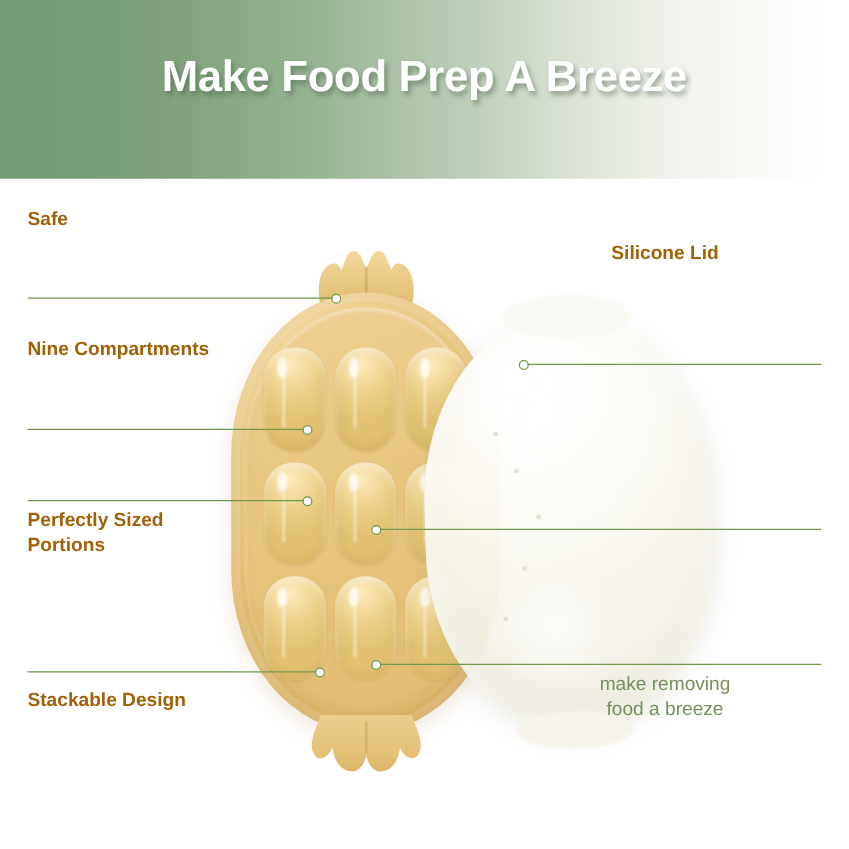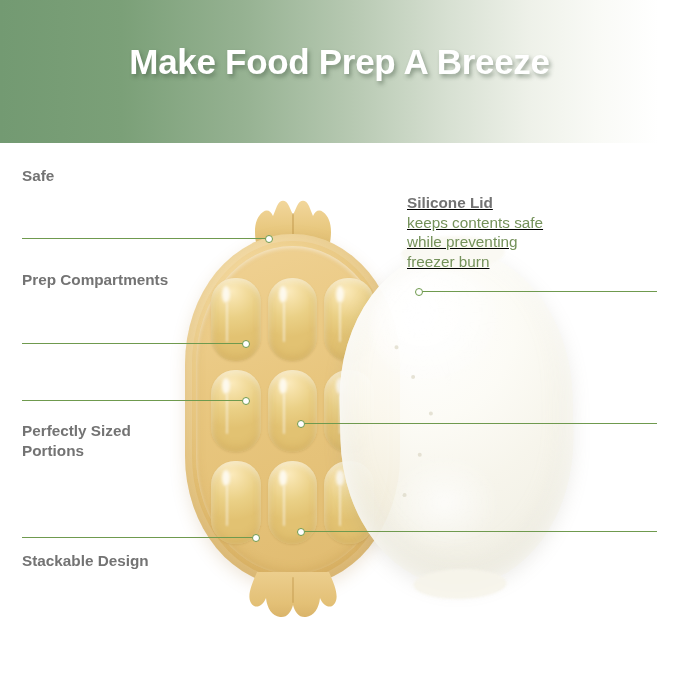--- a/index.html
+++ b/index.html
@@ -50,24 +50,24 @@
     white-space: nowrap;
   }
 
   
   .callout {
     position: absolute;
     line-height: 1.28;
     font-size: 15.3px;
   }
   .callout.left  { text-align: left;  left: 22px;  width: 250px; }
-  .callout.right { text-align: left; right: 22px; width: 250px; text-decoration: underline; }
+  .callout.right { text-align: center; right: 22px; width: 250px; }
   .callout .hd {
     font-weight: bold;
-    color: #737373;
+    color: #a16207;
     font-size: 15.3px;
     display: block;
   }
   .callout .bd {
     font-weight: normal;
     color: #74915a;
     display: block;
   }
 
   
@@ -320,33 +320,33 @@
   <div class="leader-dot" style="left:297px; top:420px;"></div>
 
   <div class="leader" style="left:302px; top:531px; width:355px;"></div>
   <div class="leader-dot" style="left:297px; top:528px;"></div>
 
   <div class="callout left" style="top:166px">
     <span class="hd">Safe</span>
   </div>
 
   <div class="callout left" style="top:270px">
-    <span class="hd">Prep Compartments</span>
-  </div>
-
-  <div class="callout left" style="top:421px">
+    <span class="hd">Nine Compartments</span>
+  </div>
+
+  <div class="callout left" style="top:407px">
     <span class="hd">Perfectly Sized<br>Portions</span>
   </div>
 
   <div class="callout left" style="top:551px">
     <span class="hd">Stackable Design</span>
   </div>
 
   <div class="callout right" style="top:193px">
     <span class="hd">Silicone Lid</span>
-    <span class="bd">keeps contents safe<br>while preventing<br>freezer burn</span>
   </div>
 
 
   <div class="callout right" style="top:538px">
+    <span class="bd">make removing<br>food a breeze</span>
   </div>
 
 </div>
 
 </body></html>

